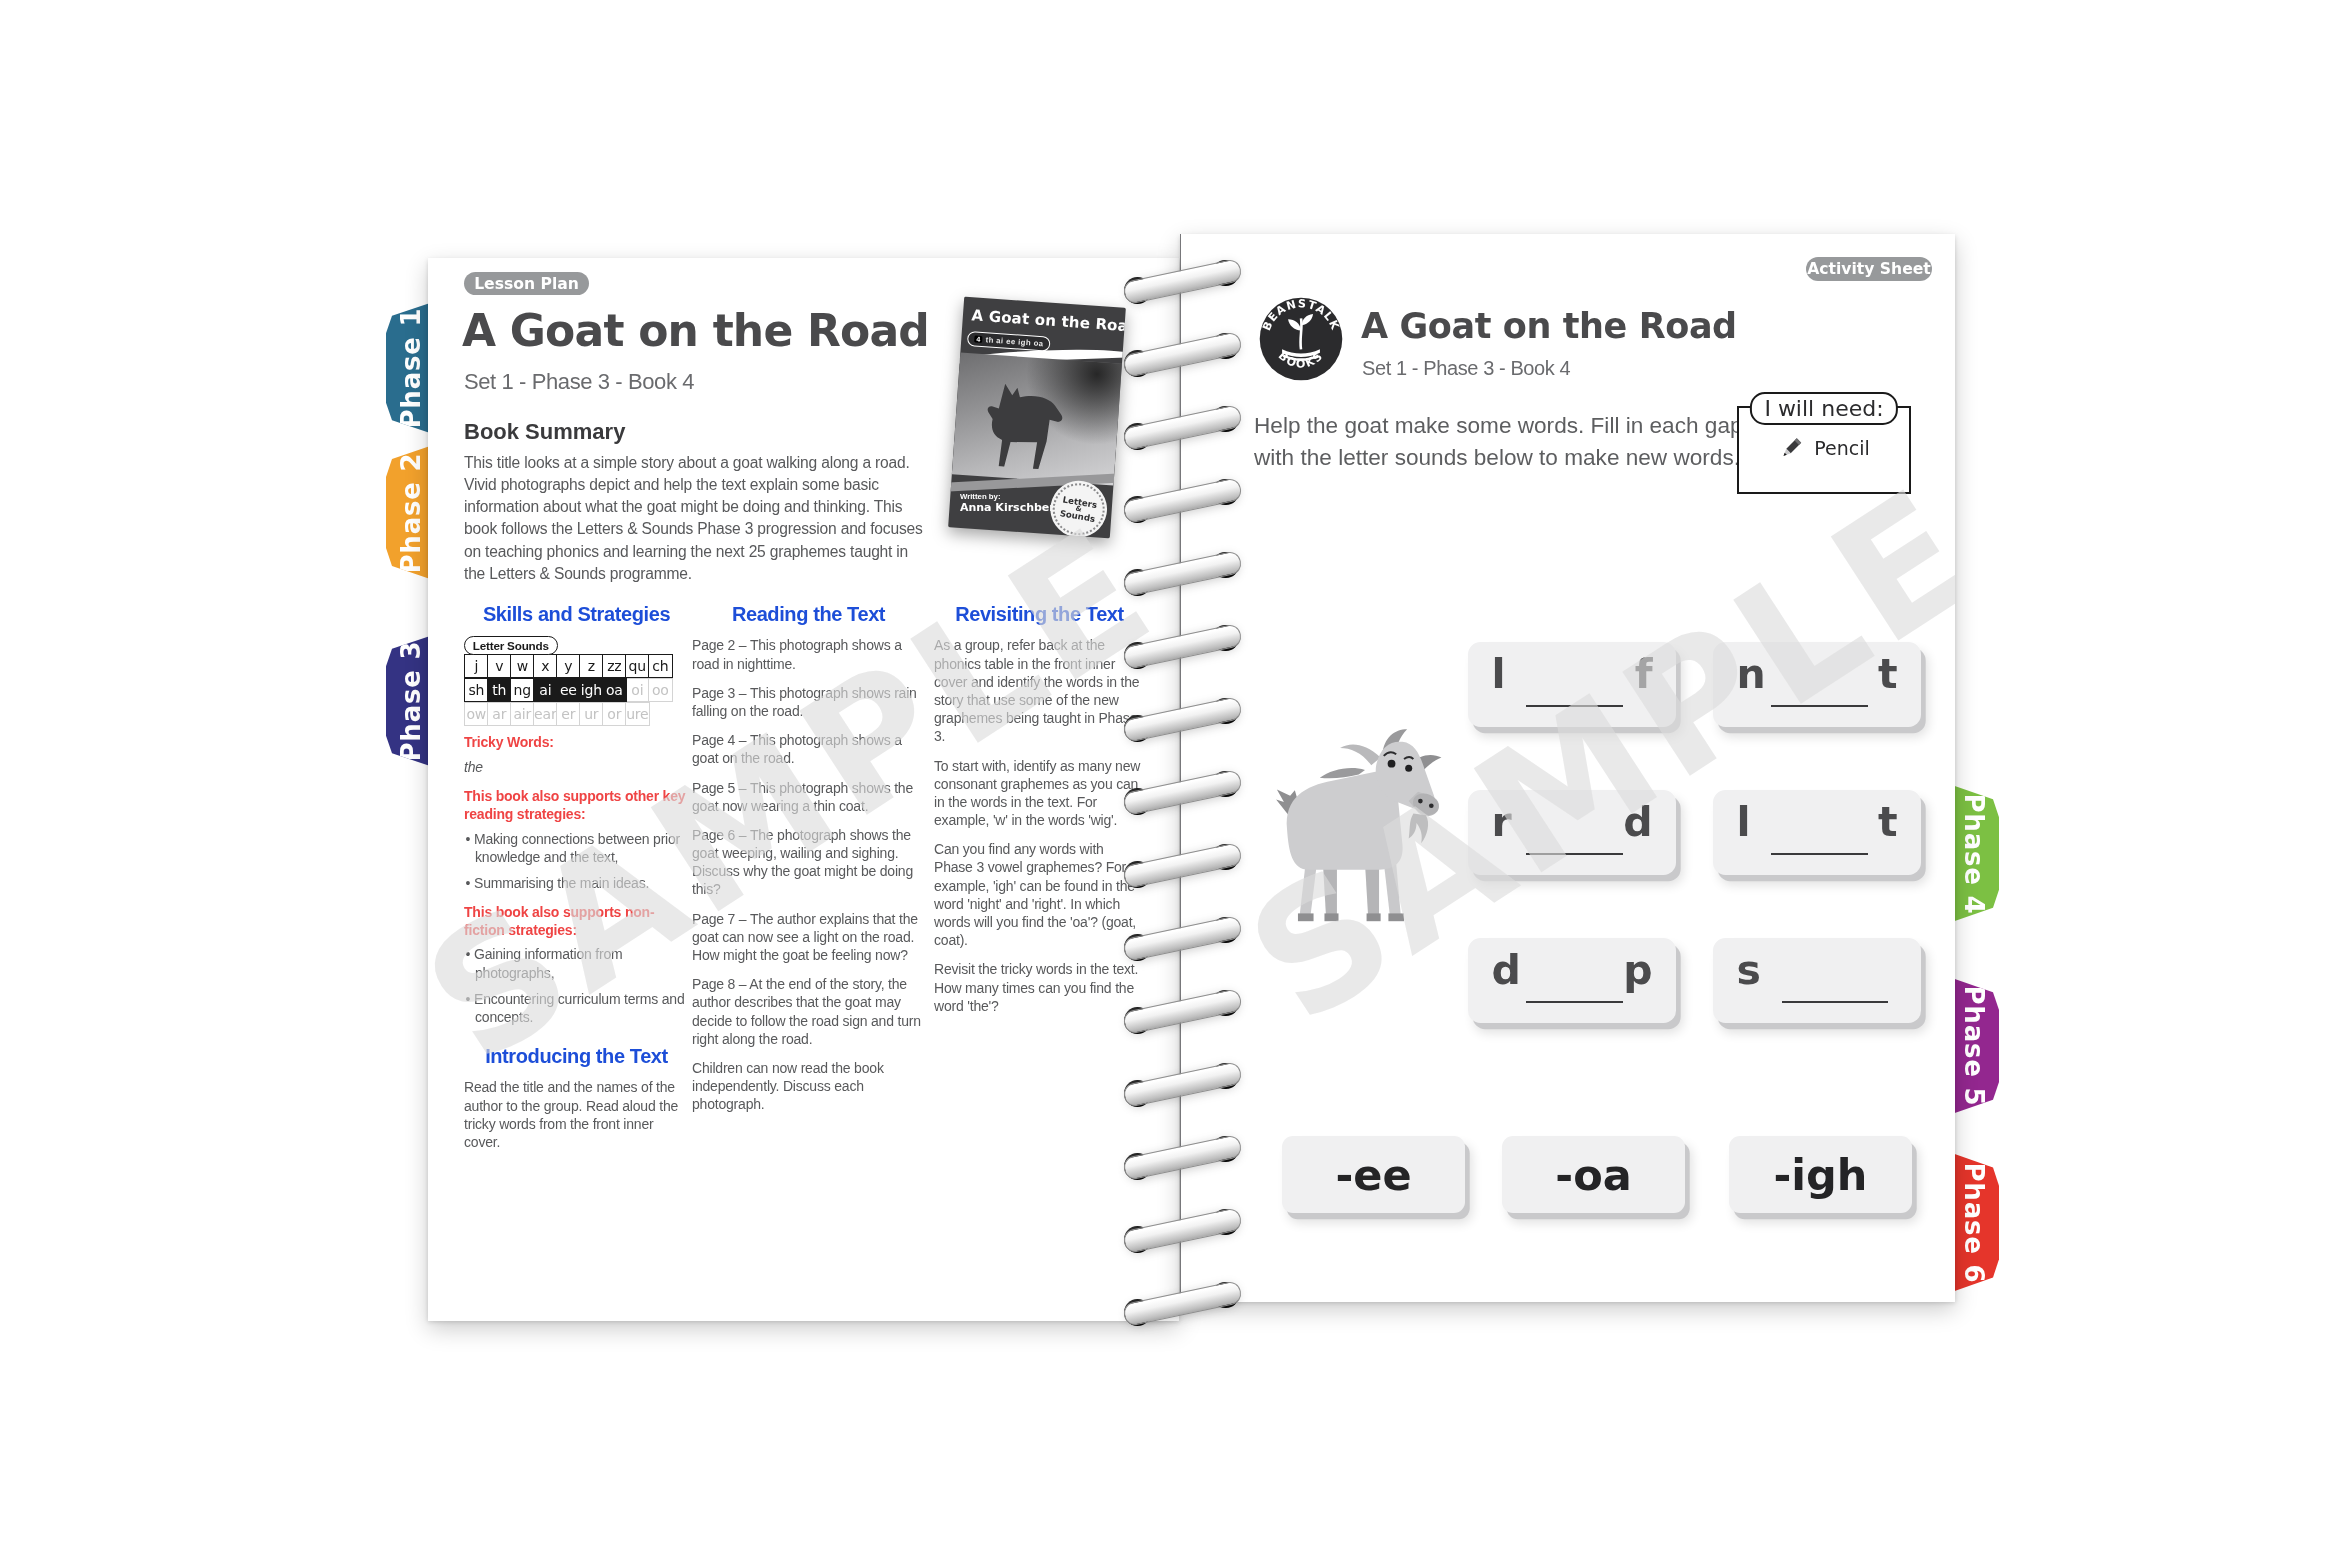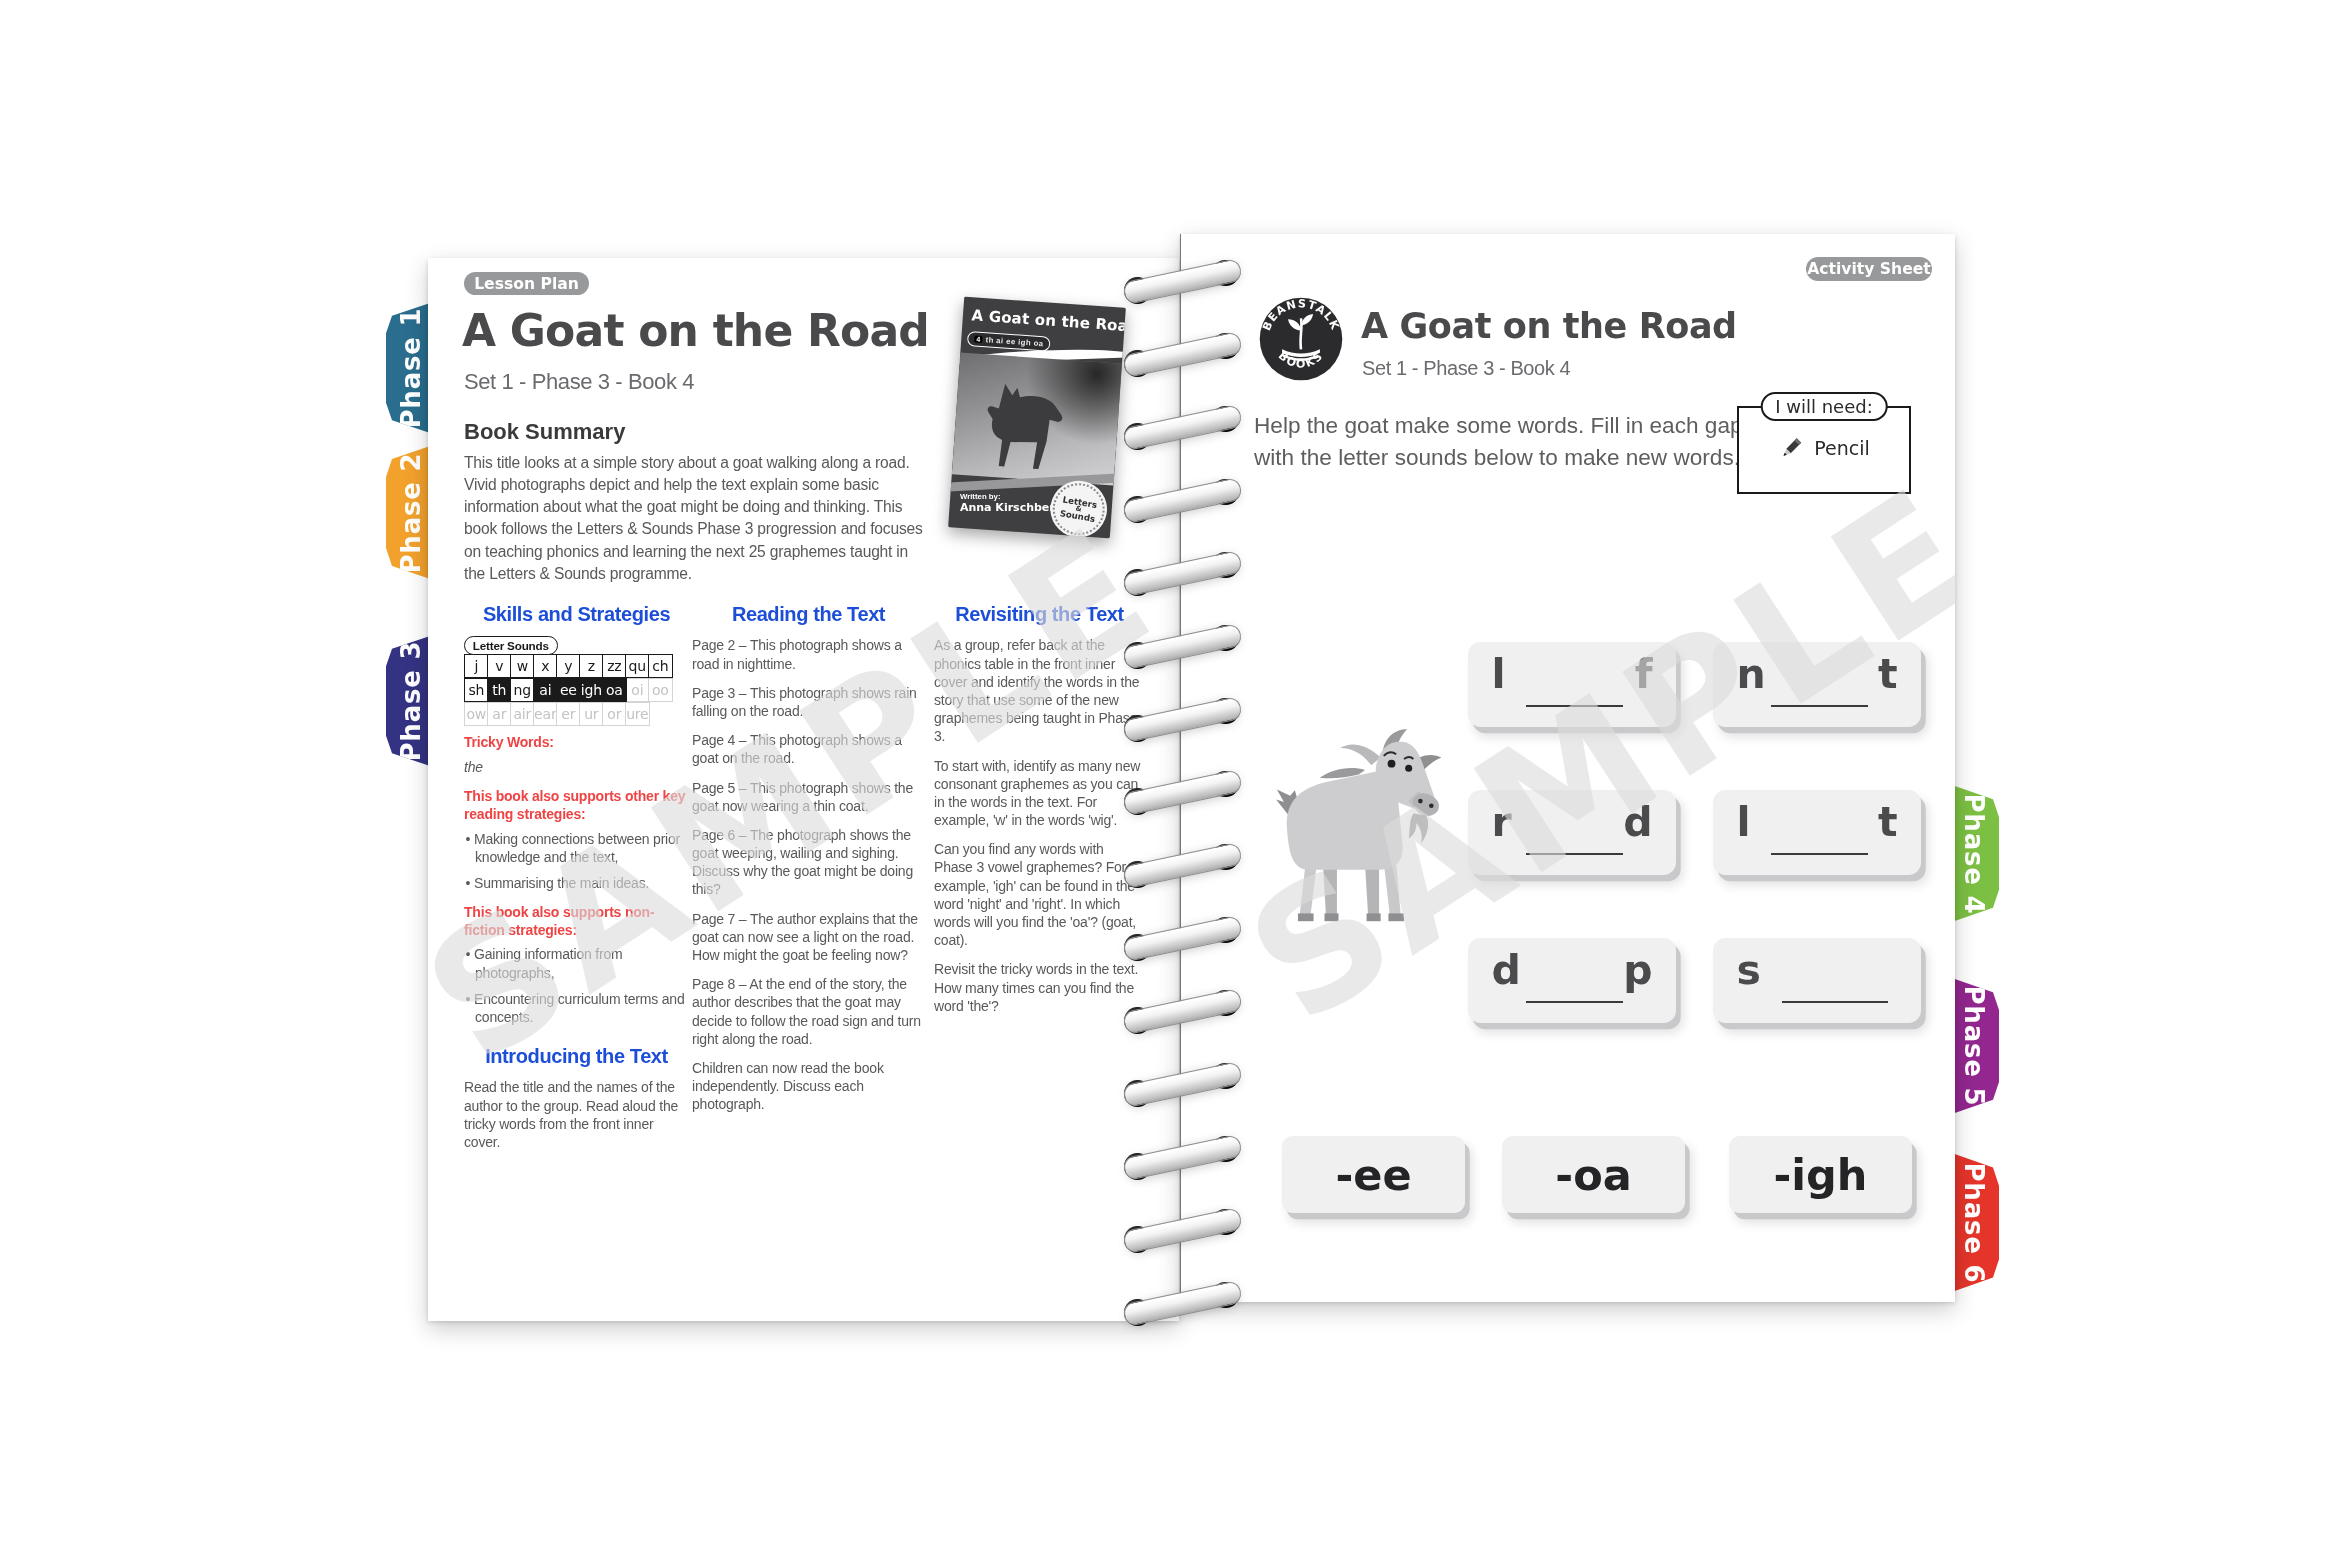--- a/index.html
+++ b/index.html
@@ -105,21 +105,21 @@
   
   #rp-title{position:absolute;left:180px;top:72px;font-family:"DejaVu Sans",sans-serif;font-weight:bold;
             font-size:35px;color:#4a4a4c;letter-spacing:-0.4px;}
   #rp-sub{position:absolute;left:181px;top:123px;font-size:20px;color:#6a6b6e;letter-spacing:-0.4px;}
   #rp-instr{position:absolute;left:73px;top:176px;width:500px;font-size:22.6px;line-height:1.42;color:#5d5e60;}
   #rp-logo{position:absolute;left:77px;top:62px;}
 
   #need-box{position:absolute;left:556px;top:172px;width:170px;height:84px;border:2.3px solid #1a1a1a;
             background:#fff;}
   #need-label{position:absolute;left:50%;top:-15.6px;transform:translateX(-50%);background:#fff;
-              border:2.3px solid #1a1a1a;border-radius:15px;padding:1.6px 12.5px;font-size:18px;color:#2b2b2d;
+              border:2.3px solid #1a1a1a;border-radius:15px;padding:1.6px 12.5px;font-size:22px;color:#2b2b2d;
               white-space:nowrap;font-family:"DejaVu Sans",sans-serif;}
   #need-item{position:absolute;left:0;top:26.5px;width:100%;display:flex;align-items:center;justify-content:center;
              gap:9.4px;font-size:19px;color:#2b2b2d;font-family:"DejaVu Sans",sans-serif;}
 
   #goat{position:absolute;left:84px;top:486px;}
 
   #word-grid{position:absolute;left:287px;top:408px;width:453px;display:grid;
              grid-template-columns:208px 208px;grid-column-gap:37px;grid-row-gap:63px;}
   .wtile{position:relative;width:208px;height:85px;background:#f0f0f1;border-radius:12.5px;
          box-shadow:4.7px 6.2px 0 #c9c9cb,6.2px 9.4px 11px rgba(0,0,0,.12);}

